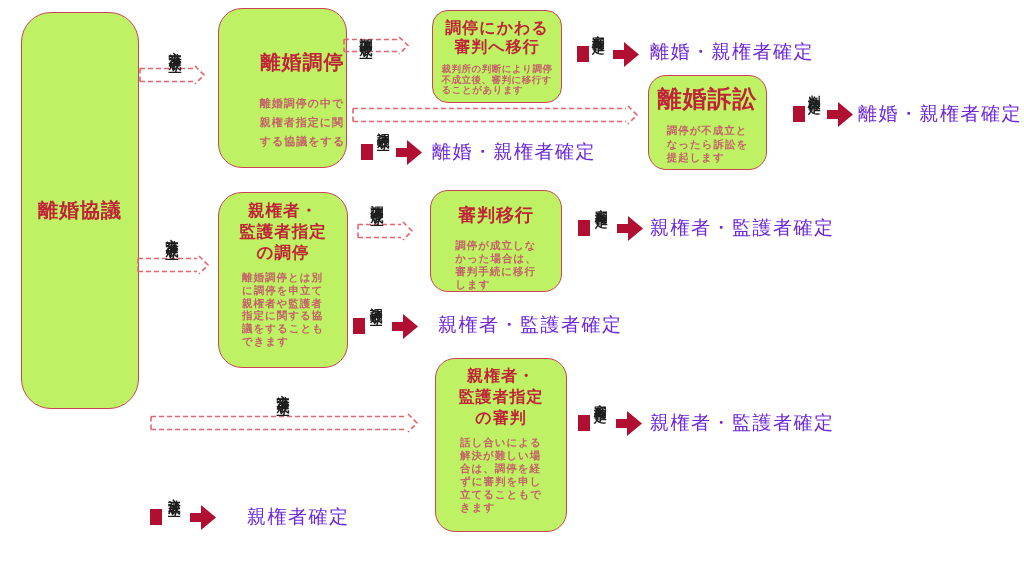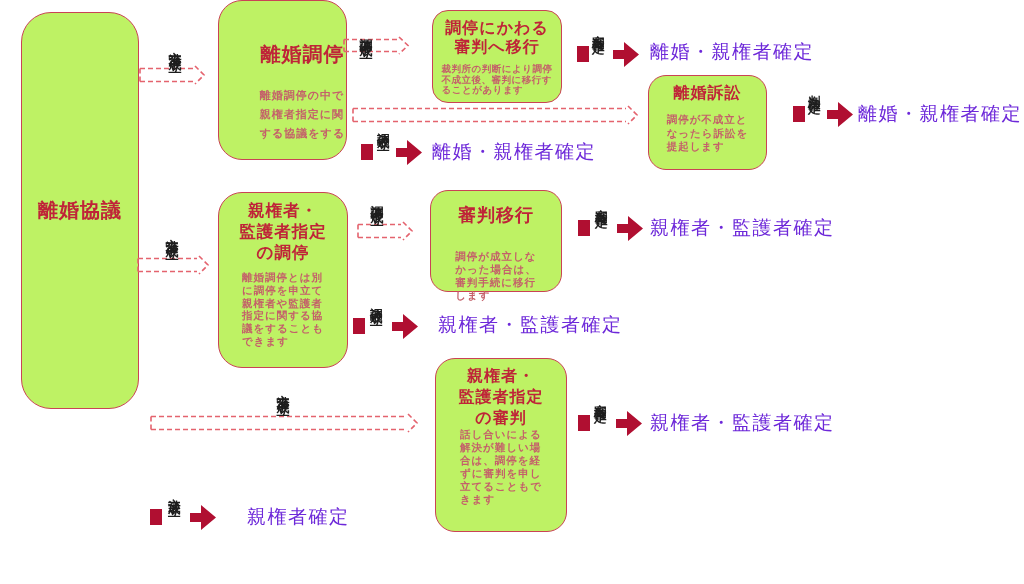--- a/index.html
+++ b/index.html
@@ -33,67 +33,67 @@
 </style>
 </head>
 <body>
 
 <div class="canvas">
 
   <div class="box" style="left:21px;top:12px;width:118px;height:397px;border-radius:30px;display:flex;align-items:center;justify-content:center;">
     <div class="box-title" style="font-size:20px;">離婚協議</div>
   </div>
 
-  <div class="box" style="left:218px;top:0;width:129px;height:160px;border-radius:24px;padding-top:40px;padding-left:40px;">
+  <div class="box" style="left:218px;top:8px;width:129px;height:160px;border-radius:24px;padding-top:40px;padding-left:40px;">
     <div class="box-title" style="font-size:20px;">離婚調停</div>
     <div class="box-body" style="font-size:11px;line-height:19px;margin-top:18px;">離婚調停の中で
 親権者指定に関
 する協議をする</div>
   </div>
 
   <div class="box" style="left:432px;top:10px;width:130px;height:93px;border-radius:16px;padding-top:7px;">
     <div class="box-title" style="font-size:16px;line-height:19px;">調停にかわる
 審判へ移行</div>
     <div class="box-body" style="font-size:9.5px;line-height:10.5px;margin-top:8px;letter-spacing:0.5px;">裁判所の判断により調停
 不成立後、審判に移行す
 ることがあります</div>
   </div>
 
   <div class="box" style="left:648px;top:75px;width:119px;height:95px;border-radius:18px;padding-top:7px;">
-    <div class="box-title" style="font-size:16px;">離婚訴訟</div>
+    <div class="box-title" style="font-size:24px;">離婚訴訟</div>
     <div class="box-body" style="font-size:10.5px;line-height:13.5px;margin-top:9px;">調停が不成立と
 なったら訴訟を
 提起します</div>
   </div>
 
   <div class="box" style="left:218px;top:192px;width:130px;height:176px;border-radius:24px;padding-top:7px;">
     <div class="box-title" style="font-size:16.5px;line-height:21px;">親権者・
 監護者指定
 の調停</div>
     <div class="box-body" style="font-size:10.5px;line-height:12.8px;margin-top:8px;">離婚調停とは別
 に調停を申立て
 親権者や監護者
 指定に関する協
 議をすることも
 できます</div>
   </div>
 
   <div class="box" style="left:430px;top:190px;width:132px;height:102px;border-radius:18px;padding-top:12px;">
     <div class="box-title" style="font-size:18px;">審判移行</div>
-    <div class="box-body" style="font-size:10.5px;line-height:13px;margin-top:23px;">調停が成立しな
+    <div class="box-body" style="font-size:10.5px;line-height:13px;margin-top:12px;">調停が成立しな
 かった場合は、
 審判手続に移行
 します</div>
   </div>
 
   <div class="box" style="left:435px;top:358px;width:132px;height:174px;border-radius:20px;padding-top:6px;">
     <div class="box-title" style="font-size:16px;line-height:21px;">親権者・
 監護者指定
 の審判</div>
-    <div class="box-body" style="font-size:10.5px;line-height:13px;">話し合いによる
+    <div class="box-body" style="font-size:10.5px;line-height:13px;margin-top:8px;">話し合いによる
 解決が難しい場
 合は、調停を経
 ずに審判を申し
 立てることもで
 きます</div>
   </div>
 
   <svg class="darrow" style="left:139px;top:67px;" width="66" height="16" viewBox="0 0 66 16">
     <g stroke="#e4636e" stroke-width="1.6" fill="none" stroke-dasharray="5,3">
       <line x1="1" y1="1.5" x2="1" y2="14.5"></line>

